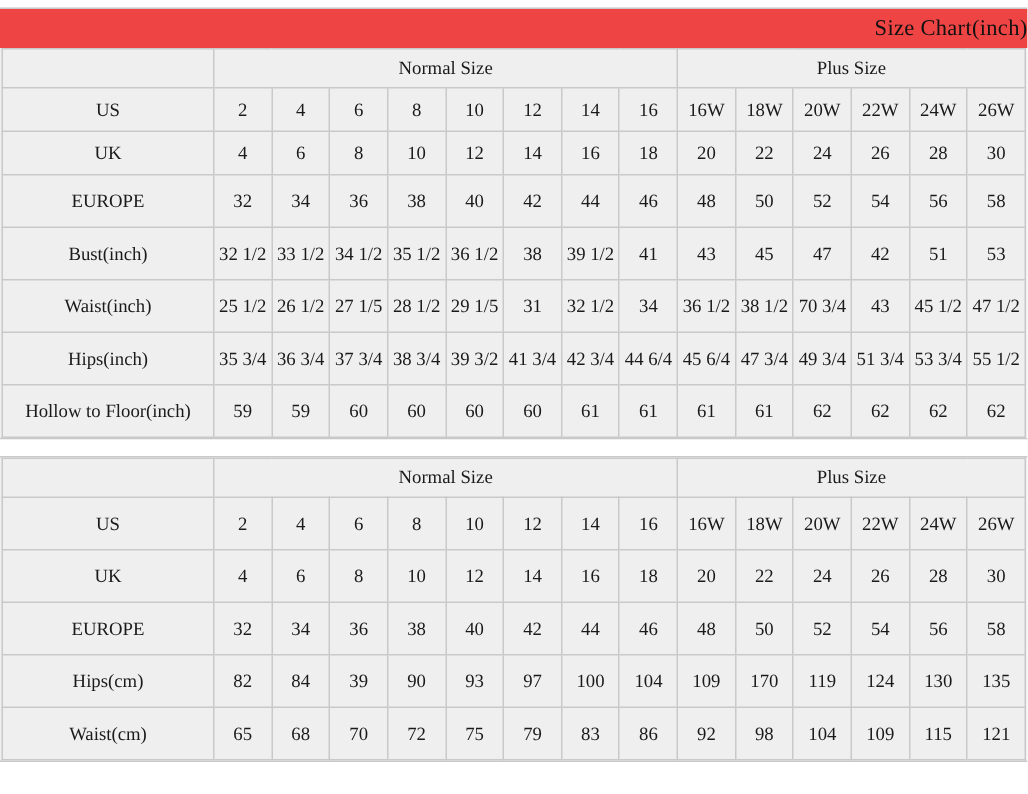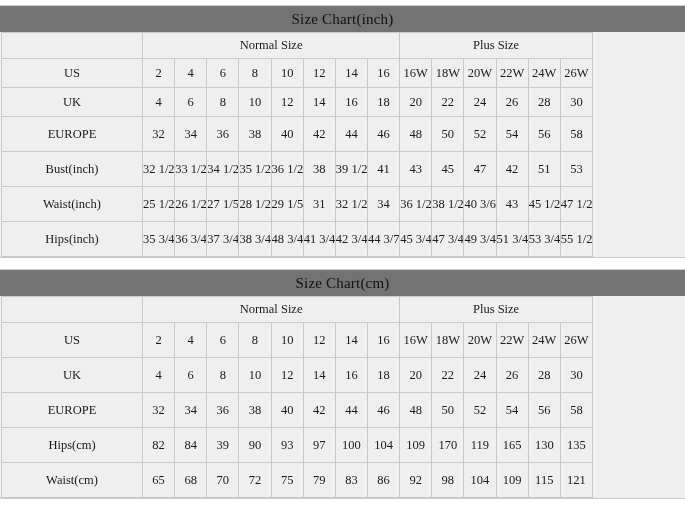--- a/index.html
+++ b/index.html
@@ -24,30 +24,30 @@
   .chart-block {
     width: 685px;
     box-sizing: border-box;
     background: #efefef;
     border-top: 1px solid #c9c9c9;
     border-bottom: 1px solid #c9c9c9;
   }
   .chart-block.first { margin-top: 5px; }
   .chart-block.second { margin-top: 8px; }
   .chart-title {
-    text-align: center;
+    text-align: right;
     font-size: 15px;
     padding: 5px 0 4px 0;
-    background: #737373;
+    background: #ef4444;
     color: #111;
     letter-spacing: 0.2px;
   }
   table.size-table {
     border-collapse: collapse;
-    width: 592px;
+    width: 683px;
     margin: 0 1px;
     table-layout: fixed;
     background: #efefef;
   }
   table.size-table td {
     border: 1px solid #c9c9c9;
     text-align: center;
     font-size: 12.5px;
     color: #1a1a1a;
     padding: 0;
@@ -170,50 +170,66 @@
           <td>25 1/2</td>
           <td>26 1/2</td>
           <td>27 1/5</td>
           <td>28 1/2</td>
           <td>29 1/5</td>
           <td>31</td>
           <td>32 1/2</td>
           <td>34</td>
           <td>36 1/2</td>
           <td>38 1/2</td>
-          <td>40 3/6</td>
+          <td>70 3/4</td>
           <td>43</td>
           <td>45 1/2</td>
           <td>47 1/2</td>
         </tr>
         <tr class="tall-row">
           <td class="rowhead">Hips(inch)</td>
           <td>35 3/4</td>
           <td>36 3/4</td>
           <td>37 3/4</td>
           <td>38 3/4</td>
-          <td>48 3/4</td>
+          <td>39 3/2</td>
           <td>41 3/4</td>
           <td>42 3/4</td>
-          <td>44 3/7</td>
-          <td>45 3/4</td>
+          <td>44 6/4</td>
+          <td>45 6/4</td>
           <td>47 3/4</td>
           <td>49 3/4</td>
           <td>51 3/4</td>
           <td>53 3/4</td>
           <td>55 1/2</td>
         </tr>
+        <tr class="tall-row">
+          <td class="rowhead">Hollow to Floor(inch)</td>
+          <td>59</td>
+          <td>59</td>
+          <td>60</td>
+          <td>60</td>
+          <td>60</td>
+          <td>60</td>
+          <td>61</td>
+          <td>61</td>
+          <td>61</td>
+          <td>61</td>
+          <td>62</td>
+          <td>62</td>
+          <td>62</td>
+          <td>62</td>
+        </tr>
       </tbody>
     </table>
   </div>
 
   <div class="sep"></div>
 
   <div class="chart-block second">
-    <div class="chart-title">Size Chart(cm)</div>
     <table class="size-table">
       <tbody>
         <tr class="group-row">
           <td class="rowhead blank"></td>
           <td class="grouphead" colspan="8">Normal Size</td>
           <td class="grouphead" colspan="6">Plus Size</td>
         </tr>
         <tr class="tall-row">
           <td class="rowhead">US</td>
           <td>2</td>
@@ -271,21 +287,21 @@
           <td>84</td>
           <td>39</td>
           <td>90</td>
           <td>93</td>
           <td>97</td>
           <td>100</td>
           <td>104</td>
           <td>109</td>
           <td>170</td>
           <td>119</td>
-          <td>165</td>
+          <td>124</td>
           <td>130</td>
           <td>135</td>
         </tr>
         <tr class="tall-row">
           <td class="rowhead">Waist(cm)</td>
           <td>65</td>
           <td>68</td>
           <td>70</td>
           <td>72</td>
           <td>75</td>

